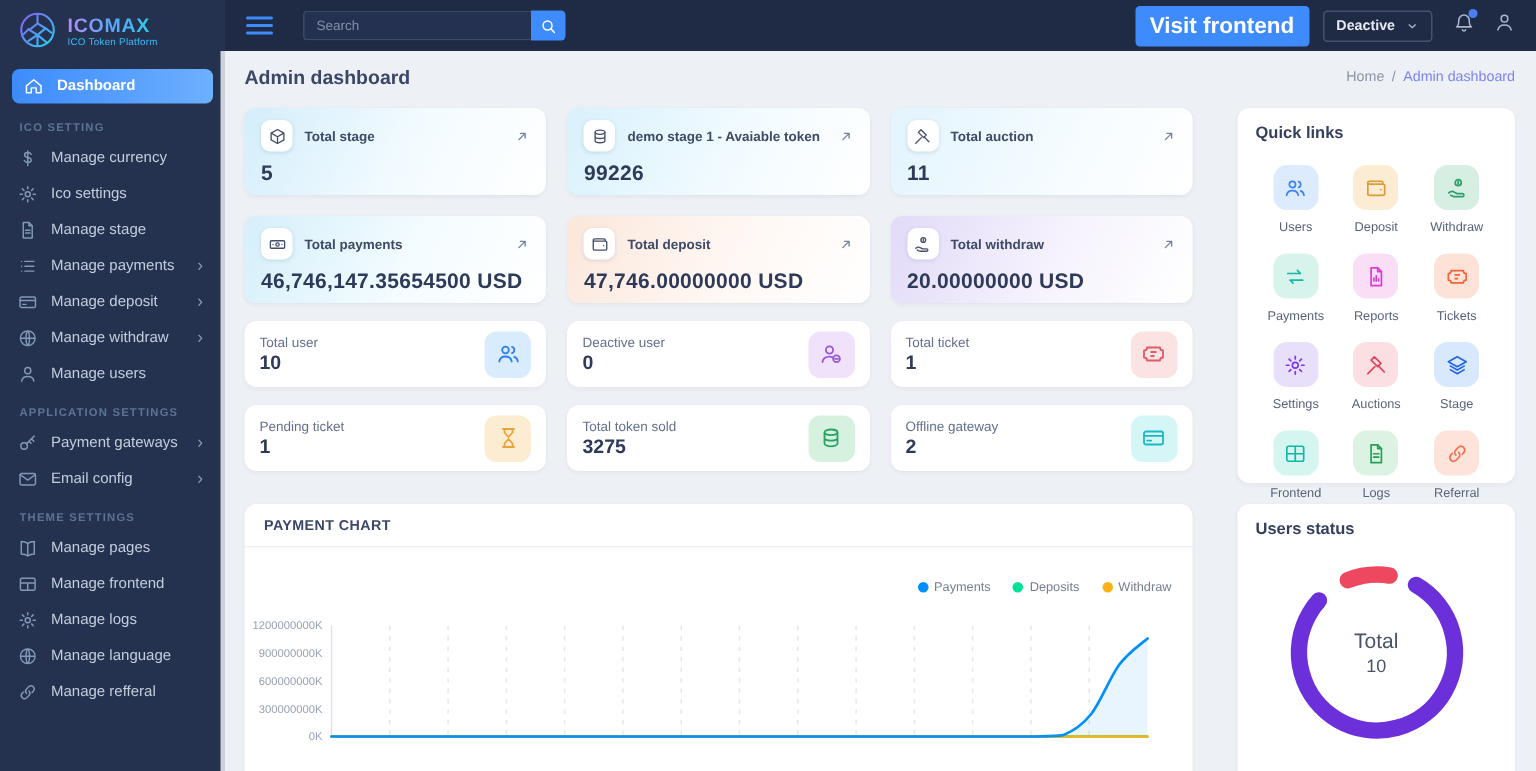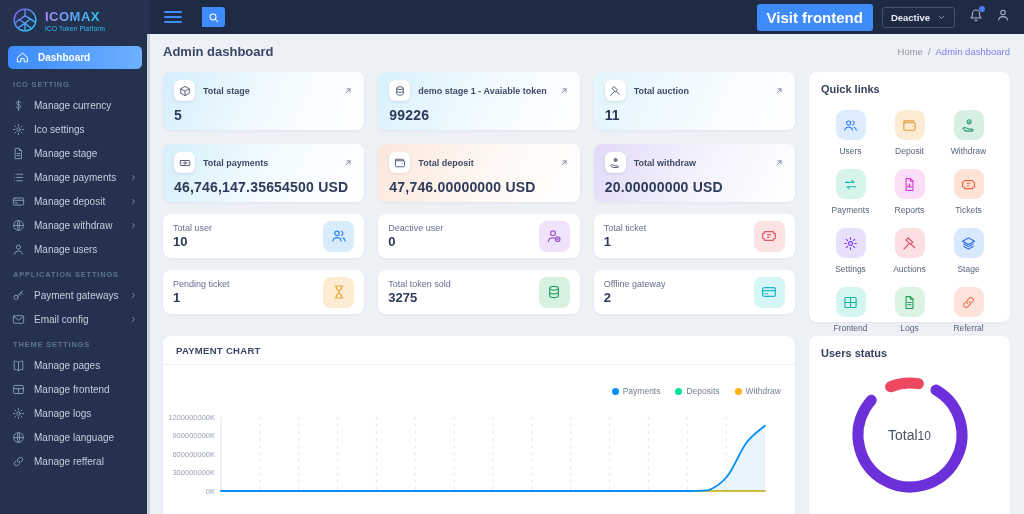--- a/index.html
+++ b/index.html
@@ -106,21 +106,21 @@
   .cp-head { padding:9px 13px 8px; border-bottom:1px solid #edf0f4;
     font-size:9.5px; font-weight:bold; color:#3a4766; letter-spacing:.3px; }
   .legend { display:flex; justify-content:flex-end; gap:15px; padding:21px 14px 0; }
   .legend .litem { display:flex; align-items:center; gap:4px; font-size:8.5px; color:#737e92; cursor:pointer; }
   .legend-dot { width:7px; height:7px; border-radius:50%; display:inline-block; }
   #pc-svg { display:block; margin-top:16px; }
   .ytick { font-size:7.5px; fill:#98a1b3; }
 
   
   .rightcol { position:absolute; left:809px; top:72px; width:201px; }
-  .panel { background:#fff; border-radius:8px; box-shadow:0 1px 3px rgba(25,39,70,.05); }
+  .panel { background:#fff; border-radius:8px; box-shadow:0 1px 3px rgba(25,39,70,.05);margin-left:16px; }
   .ql-panel { height:250px; padding:11px 12px; }
   .panel-title { font-size:11px; font-weight:bold; color:#333f5c; }
   .ql-grid { display:grid; grid-template-columns:repeat(3,1fr); row-gap:13px; margin-top:15px; }
   .qlink { display:flex; flex-direction:column; align-items:center; cursor:pointer; }
   .ql-ic { width:30px; height:30px; border-radius:9px; display:flex; align-items:center; justify-content:center; }
   .ql-ic svg { width:15px; height:15px; }
   .ql-label { font-size:8.5px; color:#58637a; margin-top:6px; }
   .c-users    { background:#dcebfd; color:#3b82f6; }
   .c-deposit  { background:#fcecd4; color:#dd9a36; }
   .c-withdraw { background:#d6efe2; color:#2e9e6b; }
@@ -129,21 +129,21 @@
   .c-tickets  { background:#fde2d8; color:#f4633a; }
   .c-settings { background:#e8e0fa; color:#7c3aed; }
   .c-auctions { background:#fbdfe2; color:#e0475c; }
   .c-stage    { background:#d9e9fd; color:#2563eb; }
   .c-frontend { background:#d5f5f0; color:#10b9a6; }
   .c-logs     { background:#dcf3e3; color:#22a057; }
   .c-referral { background:#fde3da; color:#f4704f; }
 
   .us-panel { margin-top:14px; height:240px; padding:11px 12px; }
   .donut-wrap { position:relative; width:124px; height:124px; margin:14px auto 0; }
-  .donut-center { position:absolute; inset:0; display:flex; flex-direction:row;
+  .donut-center { position:absolute; inset:0; display:flex; flex-direction:column;
     align-items:center; justify-content:center; }
   .dc-label { font-size:14px; color:#4a5468; }
   .dc-value { font-size:12px; color:#4a5468; margin-top:2px; }
 </style>
 </head>
 <body>
 
 <div id="app">
 
   <svg width="0" height="0" style="position:absolute" aria-hidden="true">
@@ -467,20 +467,21 @@
     <div class="sb-track"></div>
   </aside>
 
   <header class="topbar">
     <div class="hamburger">
         <i></i>
         <i></i>
         <i></i>
       </div>
     <div class="searchwrap">
+      <input type="text" placeholder="Search" style="">
       <button class="search-btn">
         <svg>
             <use href="#i-search"></use>
           </svg>
       </button>
     </div>
     <div class="tb-spacer"></div>
     <button class="visit-btn">Visit frontend</button>
     <div class="lang">
       <span>Deactive</span>

